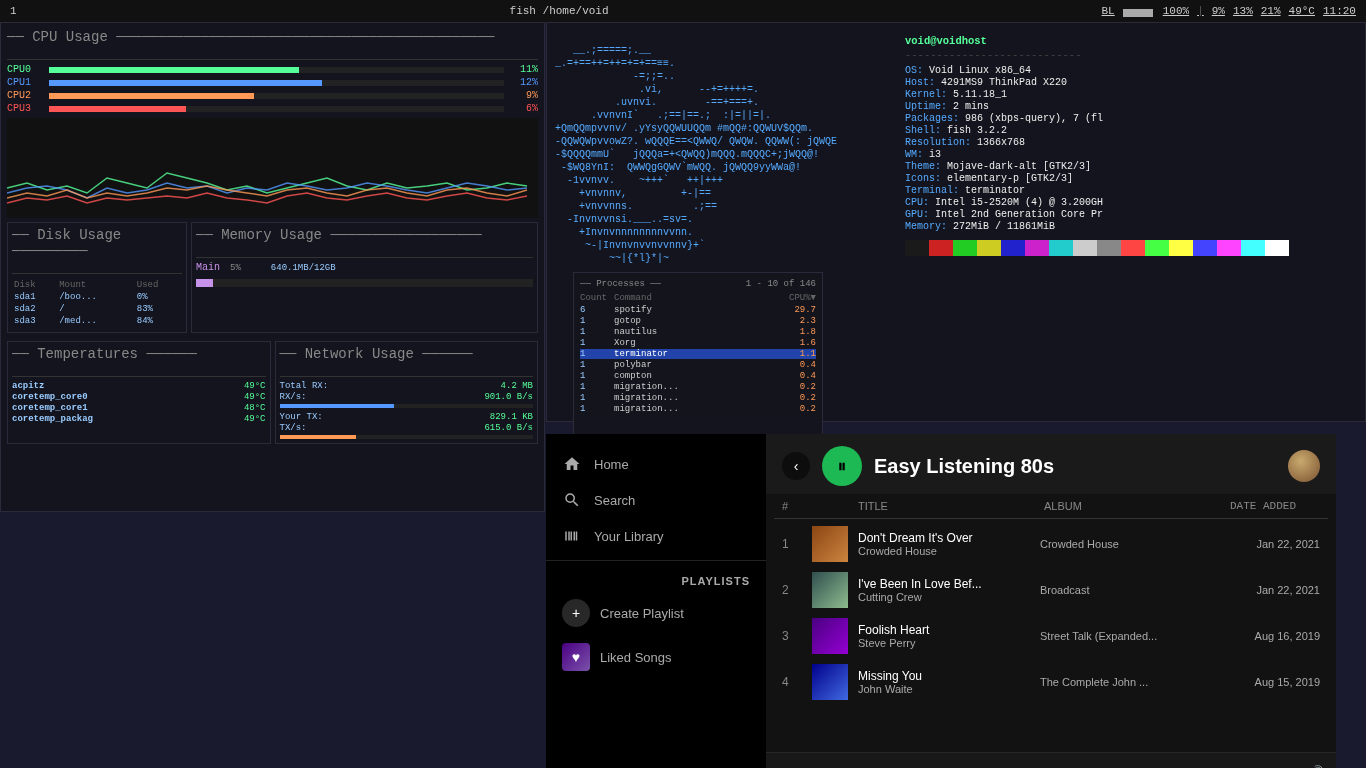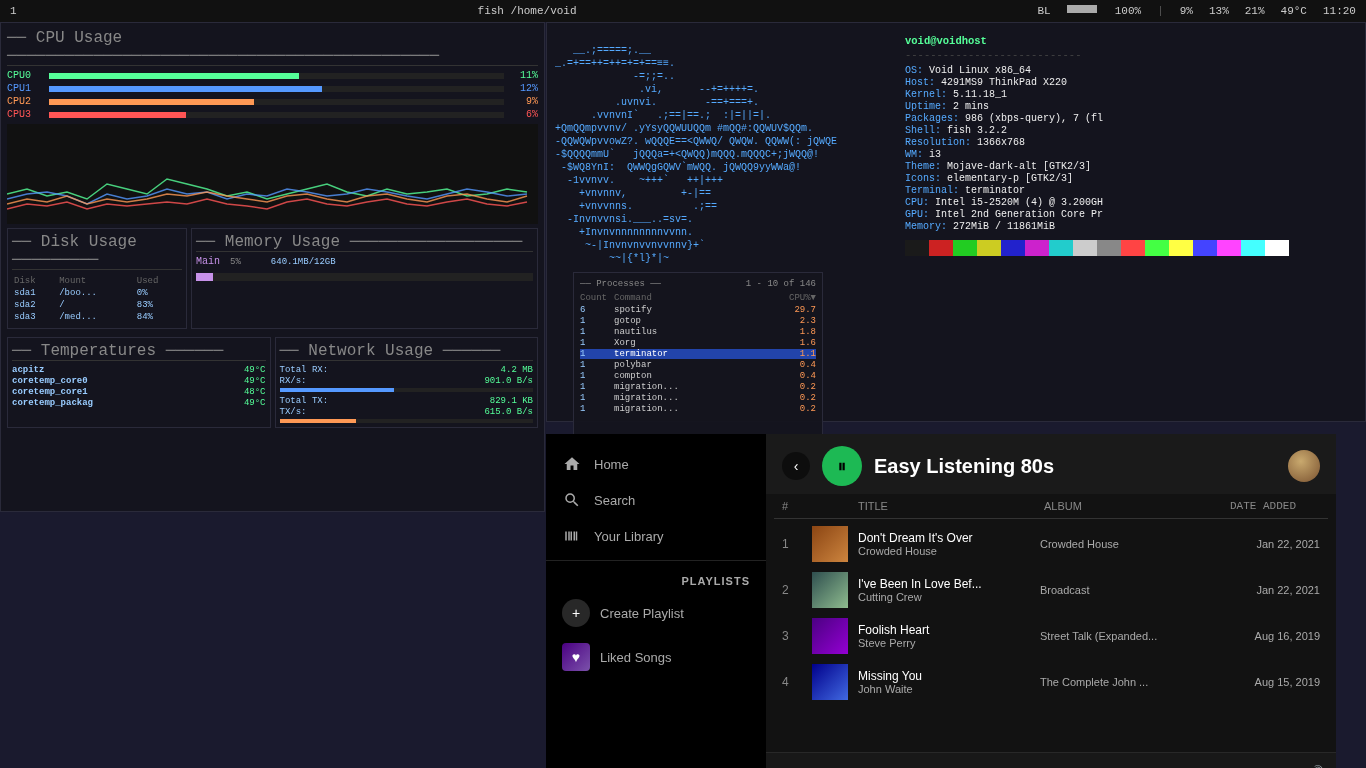--- a/index.html
+++ b/index.html
@@ -22,22 +22,23 @@
       justify-content: space-between;
       padding: 0 10px;
       color: #ccc;
       font-size: 11px;
       position: absolute;
       top: 0;
       z-index: 100;
     }
     #topbar-right {
       display: flex;
-      align-items: flex-start;
-      gap: 16px;
+      align-items: flex-end;
+      gap: 8px;
+      text-decoration: underline;
     }
     .topbar-battery-bar {
       display: inline-block;
       width: 30px;
       height: 8px;
       background: #333;
       position: relative;
       margin-right: 2px;
     }
     .topbar-battery-fill {
@@ -68,24 +69,24 @@
       top: 0; left: 0;
       padding: 6px;
       color: #ccc;
       font-size: 10px;
       font-family: 'Courier New', monospace;
     }
 
     
     .section-title {
       color: #888;
-      font-size: 16px;
+      font-size: 14px;
       margin-bottom: 4px;
       border-bottom: 1px solid #333;
-      padding-bottom: 0;
+      padding-bottom: 14px;
     }
     .cpu-row {
       display: flex;
       align-items: center;
       margin-bottom: 2px;
       gap: 6px;
     }
     .cpu-label { width: 36px; }
     .cpu-bar-bg {
       flex: 1;
@@ -649,21 +650,21 @@
           <span class="net-val">4.2 MB</span>
         </div>
         <div class="net-row">
           <span class="net-label">RX/s:</span>
           <span class="net-val">901.0  B/s</span>
         </div>
         <div class="net-bar-bg">
           <div class="net-bar-rx" style="width:45%"></div>
         </div>
         <div class="net-row" style="margin-top:4px;">
-          <span class="net-label">Total TX:</span>
+          <span class="net-label">Your TX:</span>
           <span class="net-val">829.1 KB</span>
         </div>
         <div class="net-row">
           <span class="net-label">TX/s:</span>
           <span class="net-val">615.0  B/s</span>
         </div>
         <div class="net-bar-bg">
           <div class="net-bar-tx" style="width:30%"></div>
         </div>
       </div>

